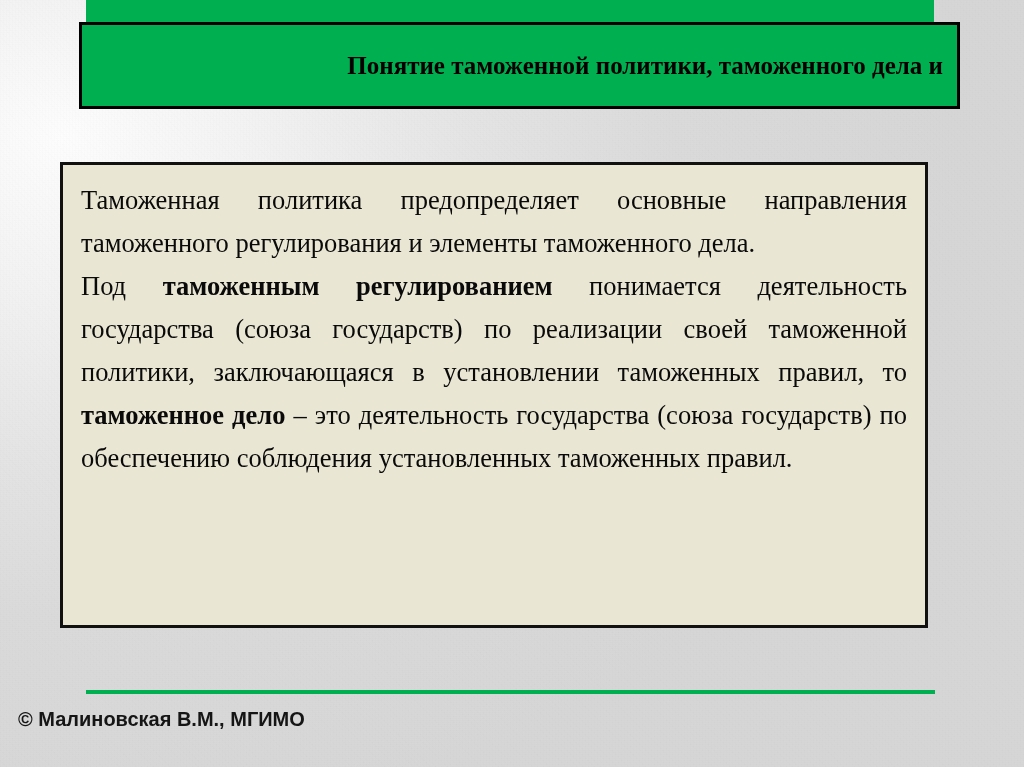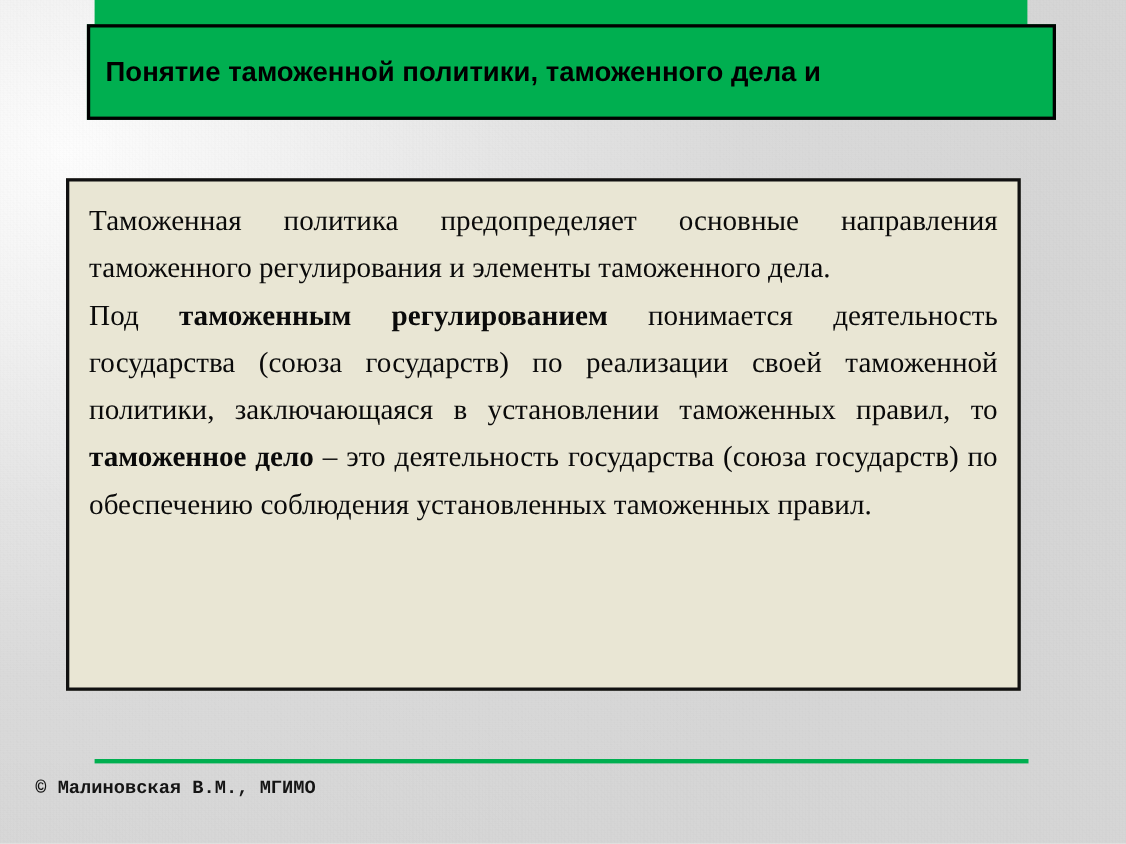--- a/index.html
+++ b/index.html
@@ -52,23 +52,23 @@
     height: 87px;
     background-color: #00af50;
     border: 3px solid #000000;
     box-sizing: border-box;
     display: flex;
     align-items: center;
     justify-content: center;
   }
   #title-text {
     width: 100%;
-    text-align: left;
+    text-align: right;
     color: #000000;
-    font-family: Liberation Sans, sans-serif;
+    font-family: Liberation Serif, serif;
     font-weight: bold;
     font-size: 25px;
     line-height: 34px;
     letter-spacing: 0px;
     padding: 0 14px;
     box-sizing: border-box;
   }
 
   
   #content-box {
@@ -97,26 +97,26 @@
   #footer-rule {
     position: absolute;
     left: 86px;
     top: 690px;
     width: 849px;
     height: 4px;
     background-color: #00af50;
   }
   #footer-credit {
     position: absolute;
-    left: 32px;
+    left: 18px;
     top: 708px;
     color: #151515;
-    font-family: Liberation Mono, monospace;
+    font-family: Liberation Sans, sans-serif;
     font-weight: bold;
-    font-size: 17px;
+    font-size: 20px;
     letter-spacing: 0px;
     white-space: nowrap;
   }
 </style>
 </head>
 <body>
 
 <div id="slide">
 
   <div id="noise"></div>

